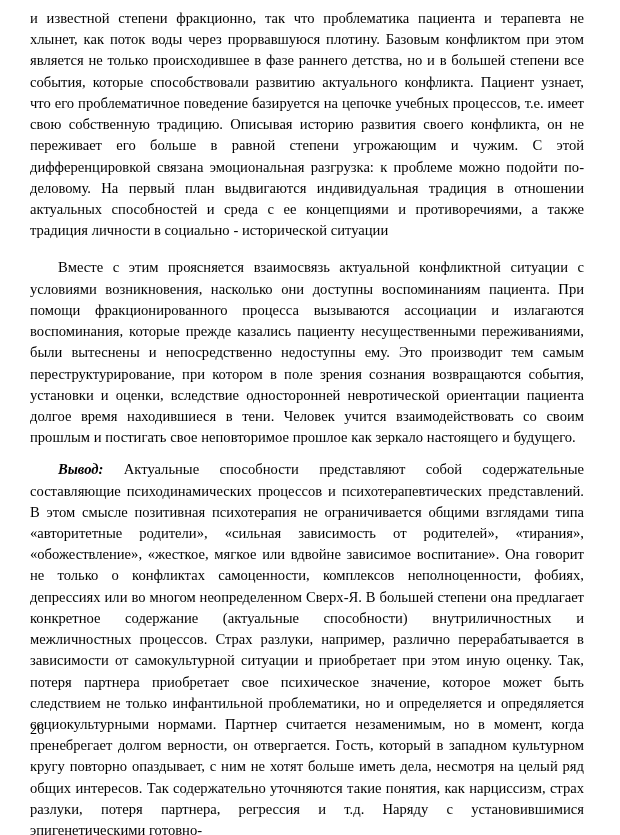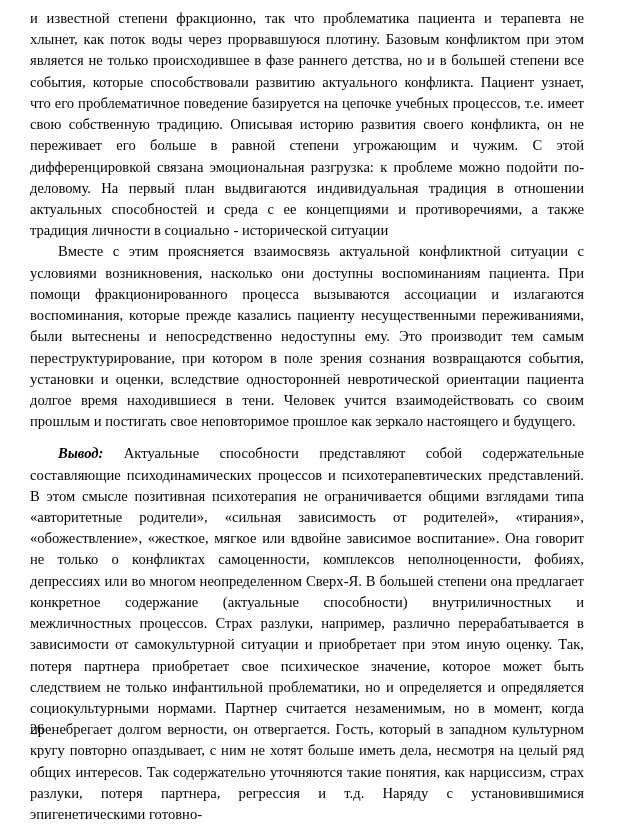--- a/index.html
+++ b/index.html
@@ -32,21 +32,21 @@
     word-spacing: 0.1px;
   }
   .para {
     margin: 0;
     text-indent: 0;
   }
   .para.indent {
     text-indent: 28px;
   }
   .para + .para {
-    margin-top: 0;
+    margin-top: 16px;
   }
   .spacer {
     height: 11px;
   }
   .lead-term {
     font-style: italic;
     font-weight: bold;
     font-family: Liberation Serif, serif;
   }
   .page-number {

